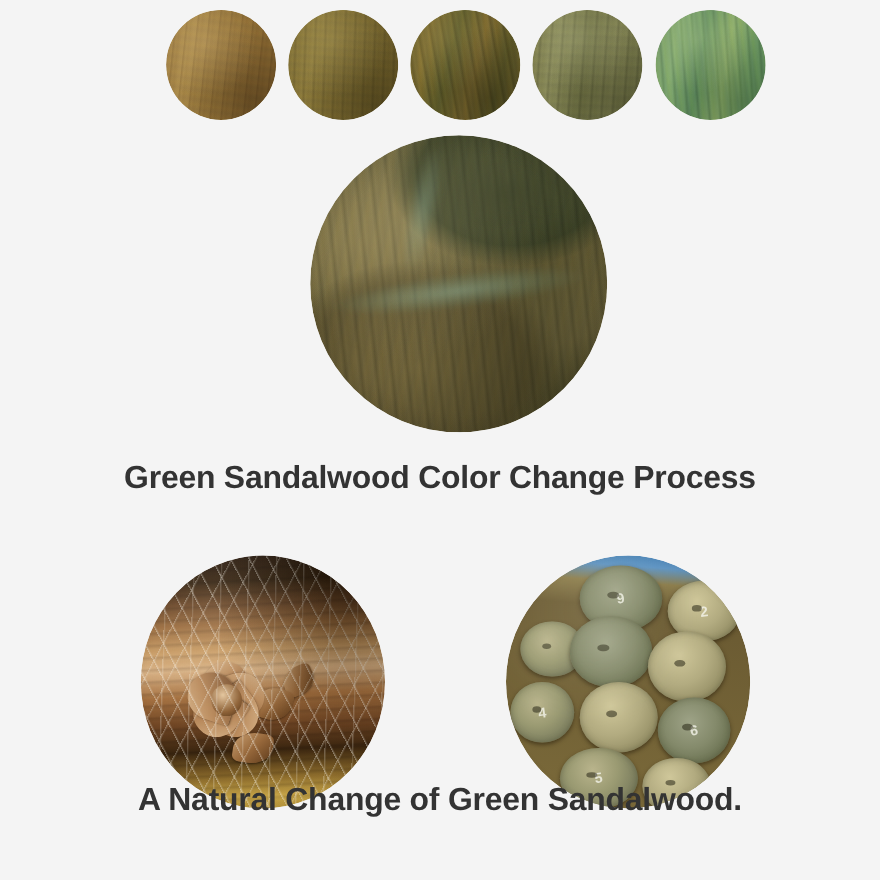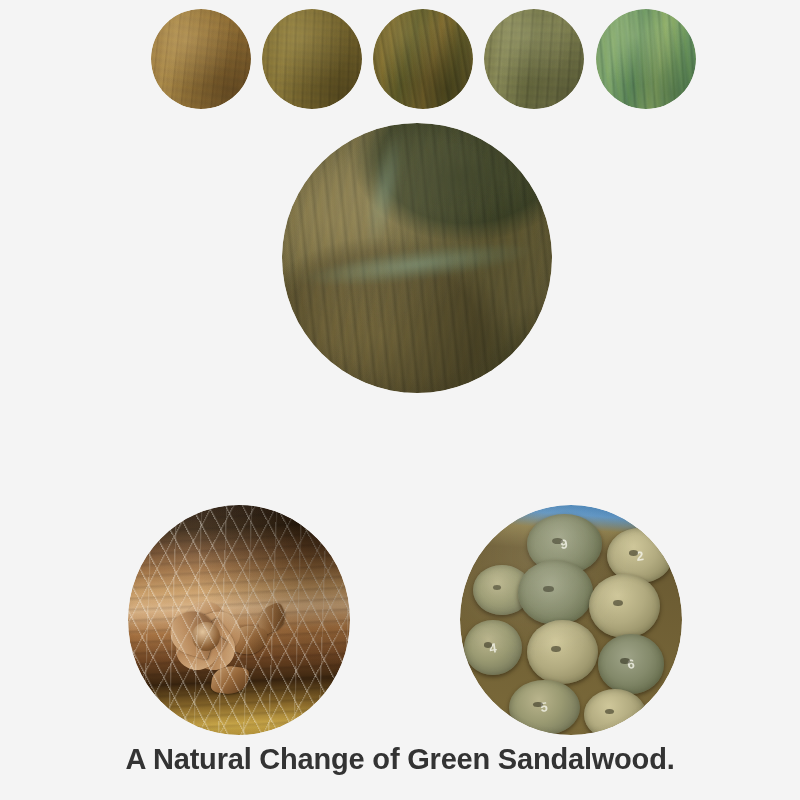--- a/index.html
+++ b/index.html
@@ -389,21 +389,21 @@
     width: 800px;
     text-align: center;
     color: #333333;
     font-family: "Liberation Sans", sans-serif;
     font-weight: 700;
     font-size: 29px;
     letter-spacing: -0.2px;
     white-space: nowrap;
   }
   #caption-main { top: 419px; }
-  #caption-bottom { top: 711px; margin-top: 32px; }
+  #caption-bottom { top: 711px; }
 </style>
 </head>
 <body>
 
 <div id="page-root">
 
   <div id="swatch-row">
 
     <div class="circle swatch sw0" title="">
       <div class="tex">
@@ -451,20 +451,21 @@
     <div class="tex">
       <div class="grain-h"></div>
       <div class="grain-v"></div>
       <div id="hero-seam-c"></div>
       <div id="hero-seam-b"></div>
       <div id="hero-seam-a"></div>
     </div>
     <div class="shade"></div>
   </div>
 
+  <div id="caption-main" class="caption">Green Sandalwood Color Change Process</div>
 
   <div id="carving-circle" class="circle">
     <div class="tex">
       <div class="grain-h"></div>
 
       <div id="carve-leaf-b"></div>
       <div id="carve-leaf-a"></div>
       <div id="carve-leaf-c"></div>
 
       <div id="carve-flower">

